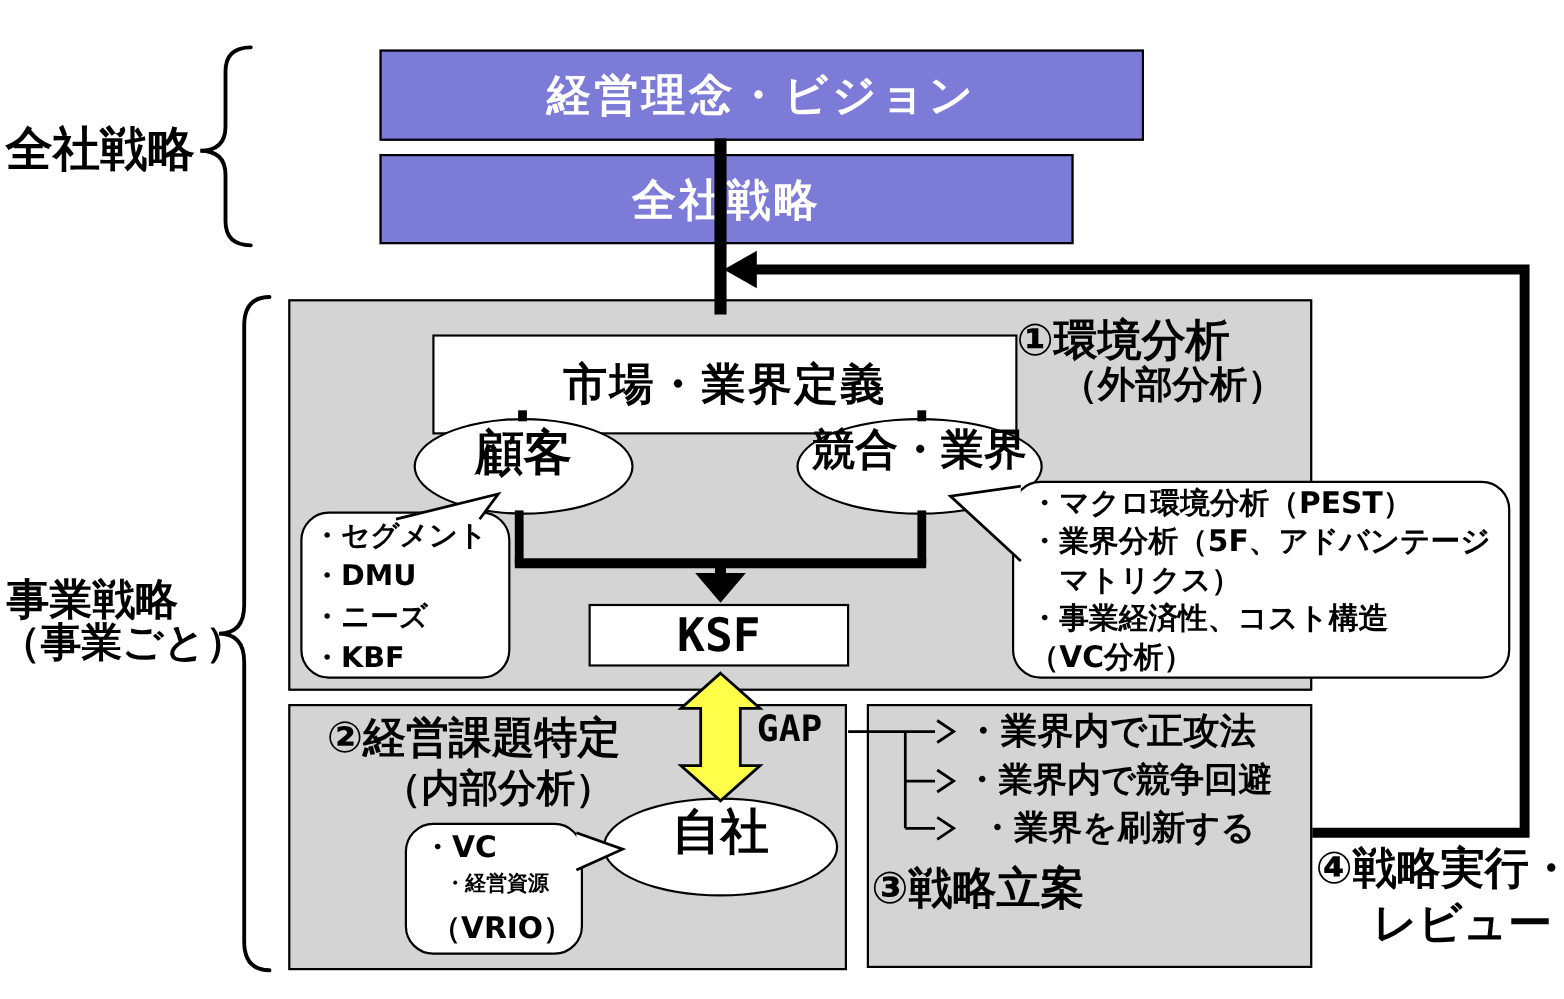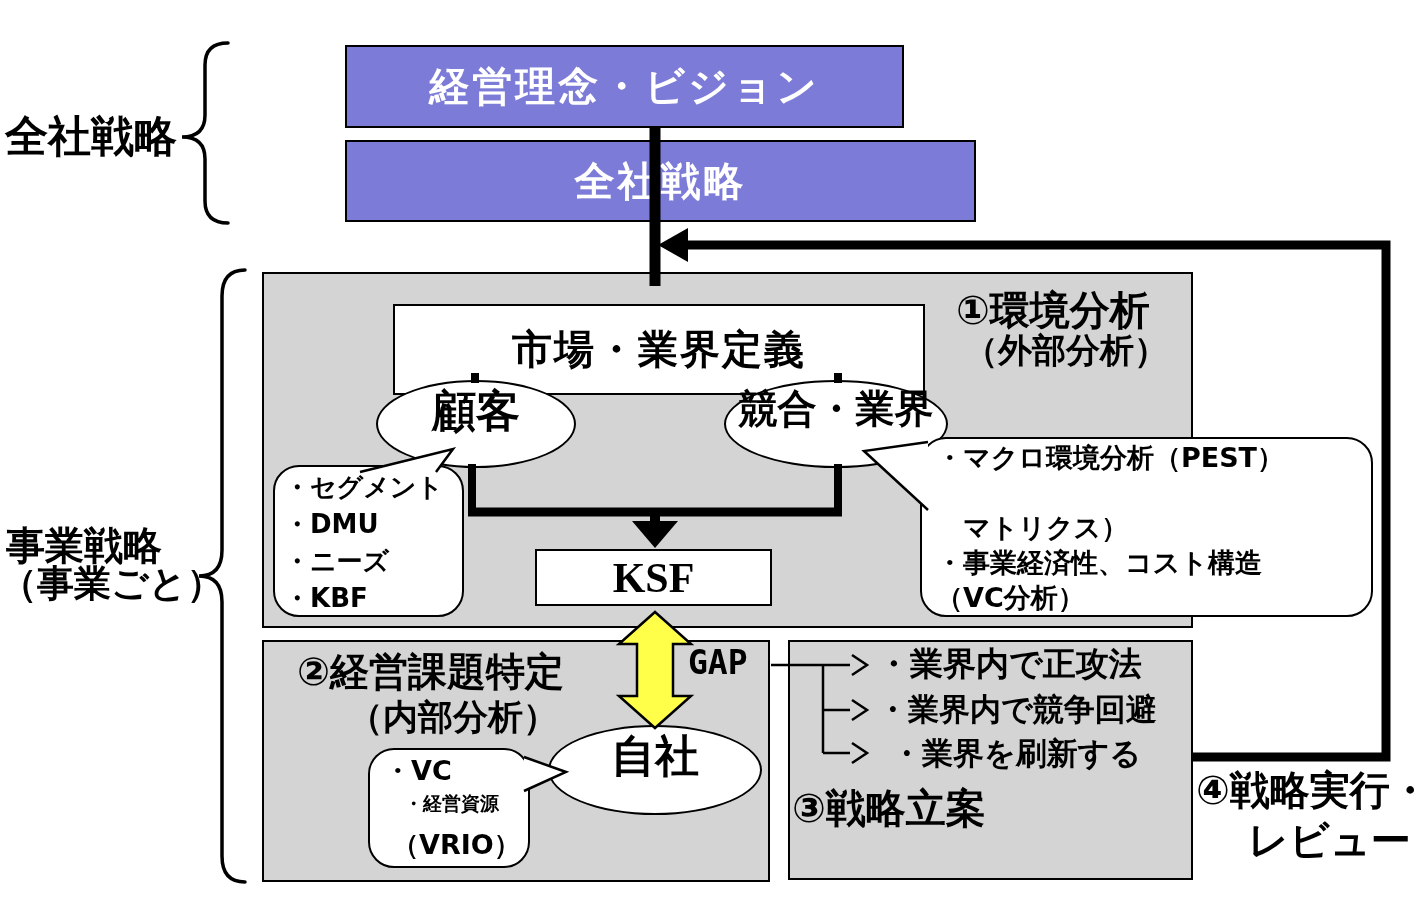--- a/index.html
+++ b/index.html
@@ -30,56 +30,57 @@
 </style>
 </head>
 <body>
 
 <div id="canvas">
 
   <div class="label" style="left:5px;top:112px;font-size:43px;">全社戦略</div>
   <div class="label" style="left:6px;top:524px;font-size:39px;">事業戦略</div>
   <div class="label" style="left:0px;top:563px;font-size:37px;">（事業ごと）</div>
 
-  <div class="box purplebox z2" style="left:345px;top:45px;width:559px;height:83px;">
+  <div class="box purplebox z2" style="left:345px;top:45px;width:695px;height:83px;">
     <span>経営理念・ビジョン</span>
   </div>
   <div class="box purplebox z2" style="left:345px;top:140px;width:631px;height:82px;">
     <span>全社戦略</span>
   </div>
 
   <div class="box graybox z1" style="left:262px;top:272px;width:931px;height:356px;border-width:2px;"></div>
 
   <div class="box whitebox z2" style="left:393px;top:284px;width:532px;height:91px;font-size:40px;letter-spacing:2px;margin-top:20px;">
     <span>市場・業界定義</span>
   </div>
 
-  <div class="label z3" style="left:956px;top:288px;font-size:40px;">①環境分析</div>
+  <div class="label z3" style="left:924px;top:288px;font-size:40px;">①環境分析</div>
   <div class="label z3" style="left:964px;top:331px;font-size:34px;">（外部分析）</div>
 
   <div class="ellipse z2" style="left:376px;top:380px;width:200px;height:88px;font-size:44px;">
     <span>顧客</span>
   </div>
   <div class="ellipse z2" style="left:724px;top:380px;width:224px;height:88px;font-size:39px;">
     <span>競合・業界</span>
   </div>
 
   <div class="bubble z3" style="left:273px;top:465px;width:191px;height:152px;"></div>
   <div class="label z4" style="left:284px;top:473px;font-size:26px;">・セグメント</div>
   <div class="label z4" style="left:284px;top:510px;font-size:26px;">・DMU</div>
   <div class="label z4" style="left:284px;top:547px;font-size:26px;">・ニーズ</div>
   <div class="label z4" style="left:284px;top:584px;font-size:26px;">・KBF</div>
 
   <div class="bubble z3" style="left:920px;top:437px;width:453px;height:180px;"></div>
   <div class="label z4" style="left:936px;top:443px;font-size:27px;">・マクロ環境分析（PEST）</div>
+  <div class="label z4" style="left:936px;top:478px;font-size:27px;">・業界分析（5F、アドバンテージ</div>
   <div class="label z4" style="left:936px;top:513px;font-size:27px;">　マトリクス）</div>
   <div class="label z4" style="left:936px;top:548px;font-size:27px;">・事業経済性、コスト構造</div>
   <div class="label z4" style="left:936px;top:583px;font-size:27px;">（VC分析）</div>
 
-  <div class="box whitebox z2 mono" style="left:535px;top:549px;width:237px;height:57px;font-size:42px;font-family:Liberation Serif, serif;">
+  <div class="box whitebox z2 mono" style="left:535px;top:549px;width:237px;height:57px;font-size:42px;">
     <span>KSF</span>
   </div>
 
   <div class="box graybox z1" style="left:262px;top:640px;width:508px;height:242px;border-width:2.5px;"></div>
   <div class="label z3" style="left:297px;top:650px;font-size:39px;">②経営課題特定</div>
   <div class="label z3" style="left:312px;top:698px;font-size:35px;margin-left:36px;">（内部分析）</div>
 
   <div class="bubble z3" style="left:368px;top:748px;width:162px;height:120px;"></div>
   <div class="label z4" style="left:384px;top:756px;font-size:27px;">・VC</div>
   <div class="label z4" style="left:404px;top:793px;font-size:19px;">・経営資源</div>

